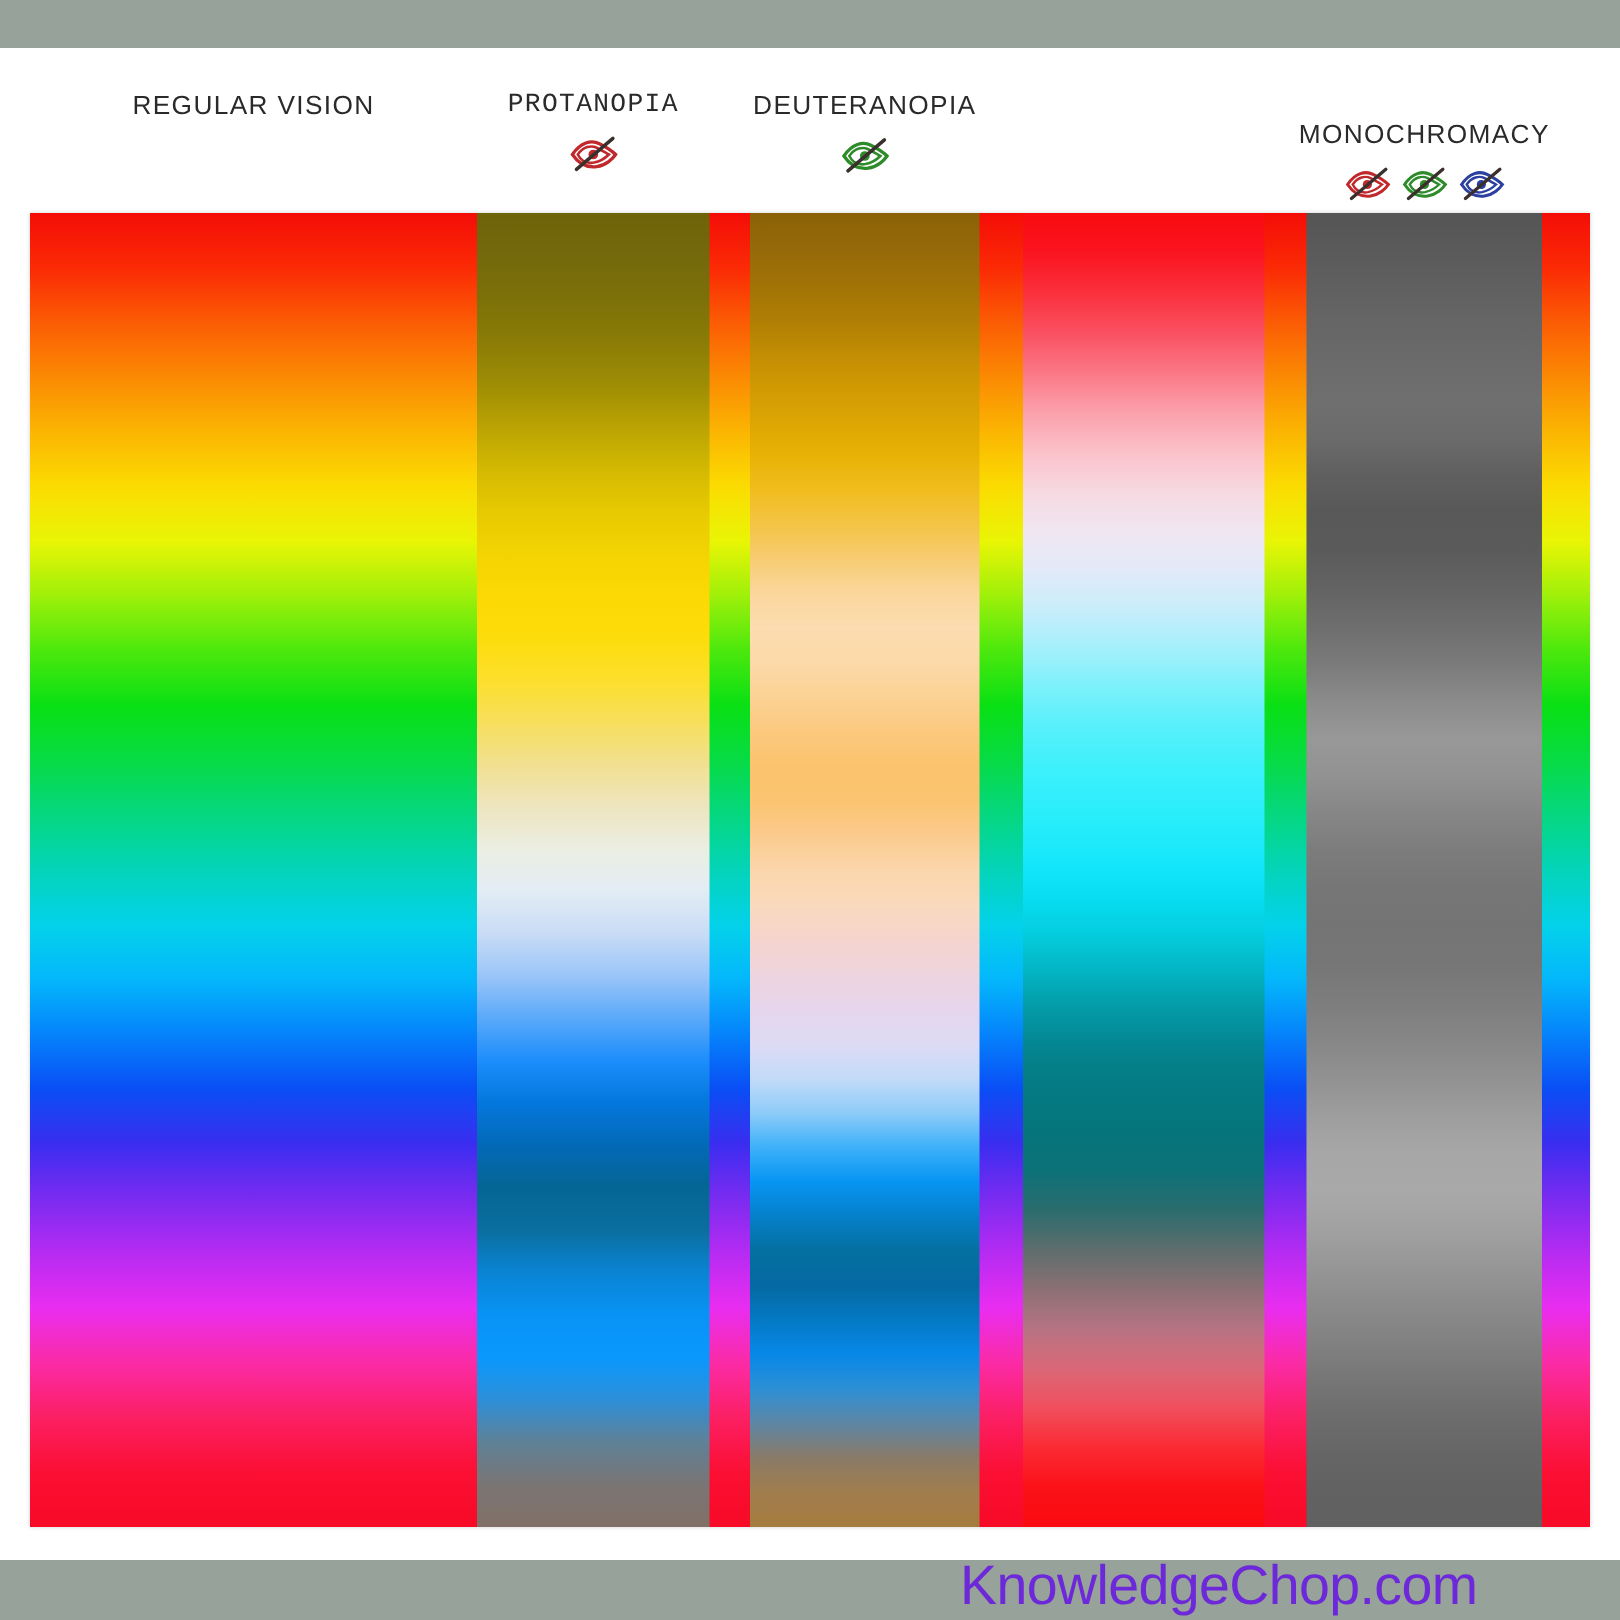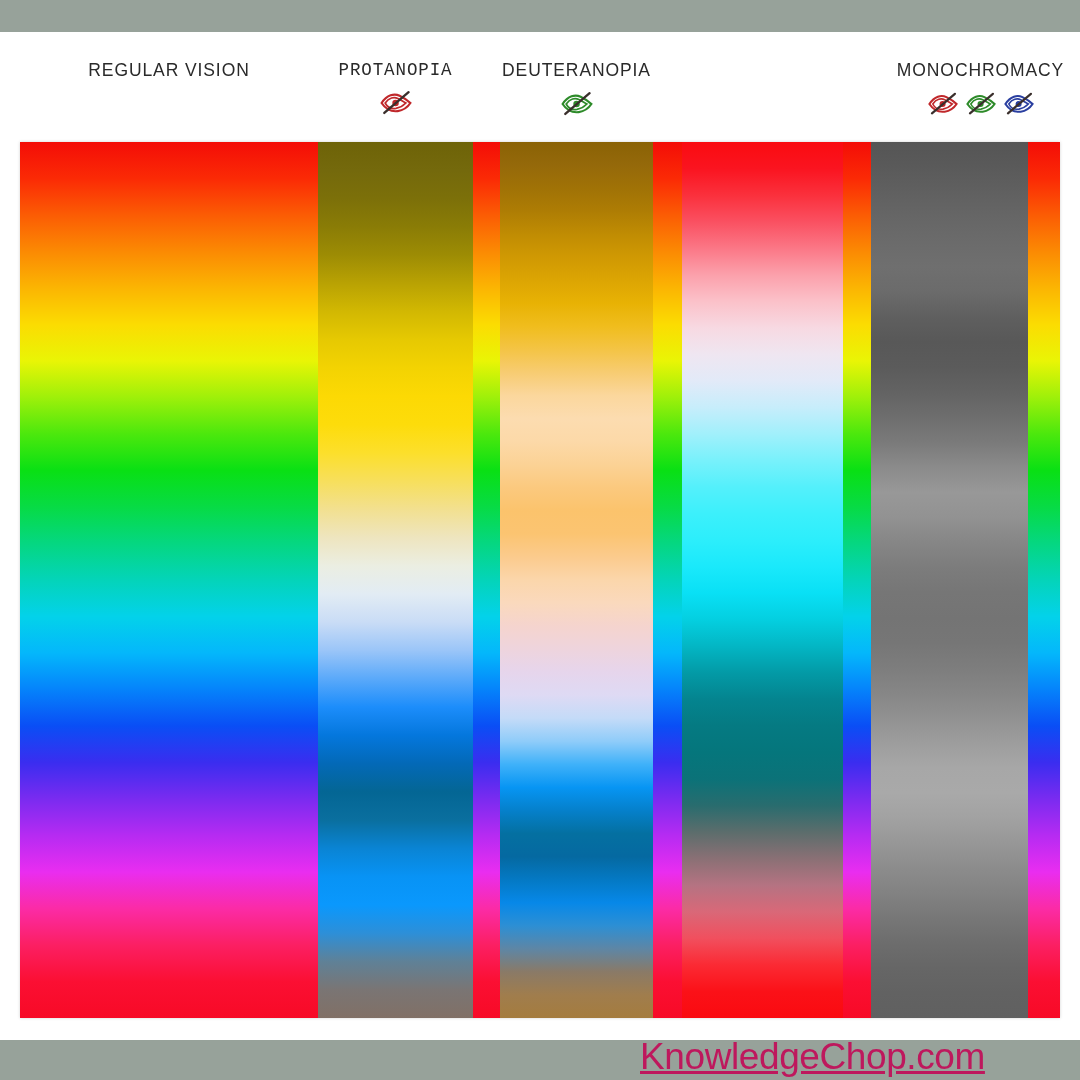--- a/index.html
+++ b/index.html
@@ -77,26 +77,25 @@
   
   #watermark {
     position:absolute;
     left:640px; top:1028px;
     width:440px; height:52px;
     display:flex; align-items:center;
     overflow:hidden;
   }
   #watermark span {
     font-size:37px;
-    color:#be185d;
+    color:#6d28d9;
     letter-spacing:-0.4px;
     white-space:nowrap;
     line-height:1;
     transform:translateY(2px);
-    text-decoration:underline;
   }
 </style>
 </head>
 <body>
 
 <div id="stage">
 
   <div class="band band-top"></div>
 
   <div id="header">
@@ -123,21 +122,21 @@
           <svg viewBox="0 0 40 32" class="eye-icon">
             <g fill="none" stroke="#2e8b2a" stroke-linecap="round">
               <path d="M4 16 C10 7 18 5 24 8 C30 11 34 14 36 16 C34 19 29 24 22 25 C14 26 8 22 4 16 Z" stroke-width="2.4"></path>
               <path d="M8 16 C12 10 18 9 22 11 C26 13 29 15 31 16 C29 18 25 21 20 22 C14 23 10 20 8 16 Z" stroke-width="1.9"></path>
               <circle cx="19.5" cy="16" r="3.6" fill="#2e8b2a" stroke="none"></circle>
             </g>
             <line x1="7" y1="27" x2="34" y2="4" stroke="#3a2f2c" stroke-width="2.6" stroke-linecap="round"></line>
           </svg>
         </div>
       </div>
-      <div class="col-head" style="left: 902px; width: 157px;">
+      <div class="col-head" style="left: 871px; width: 157px; justify-content: flex-end;">
         <div class="col-label">MONOCHROMACY</div>
         <div class="icon-row">
           <svg viewBox="0 0 40 32" class="eye-icon small">
             <g fill="none" stroke="#c0282b" stroke-linecap="round">
               <path d="M4 16 C10 7 18 5 24 8 C30 11 34 14 36 16 C34 19 29 24 22 25 C14 26 8 22 4 16 Z" stroke-width="2.4"></path>
               <path d="M8 16 C12 10 18 9 22 11 C26 13 29 15 31 16 C29 18 25 21 20 22 C14 23 10 20 8 16 Z" stroke-width="1.9"></path>
               <circle cx="19.5" cy="16" r="3.6" fill="#c0282b" stroke="none"></circle>
             </g>
             <line x1="7" y1="27" x2="34" y2="4" stroke="#3a2f2c" stroke-width="2.6" stroke-linecap="round"></line>
           </svg>

